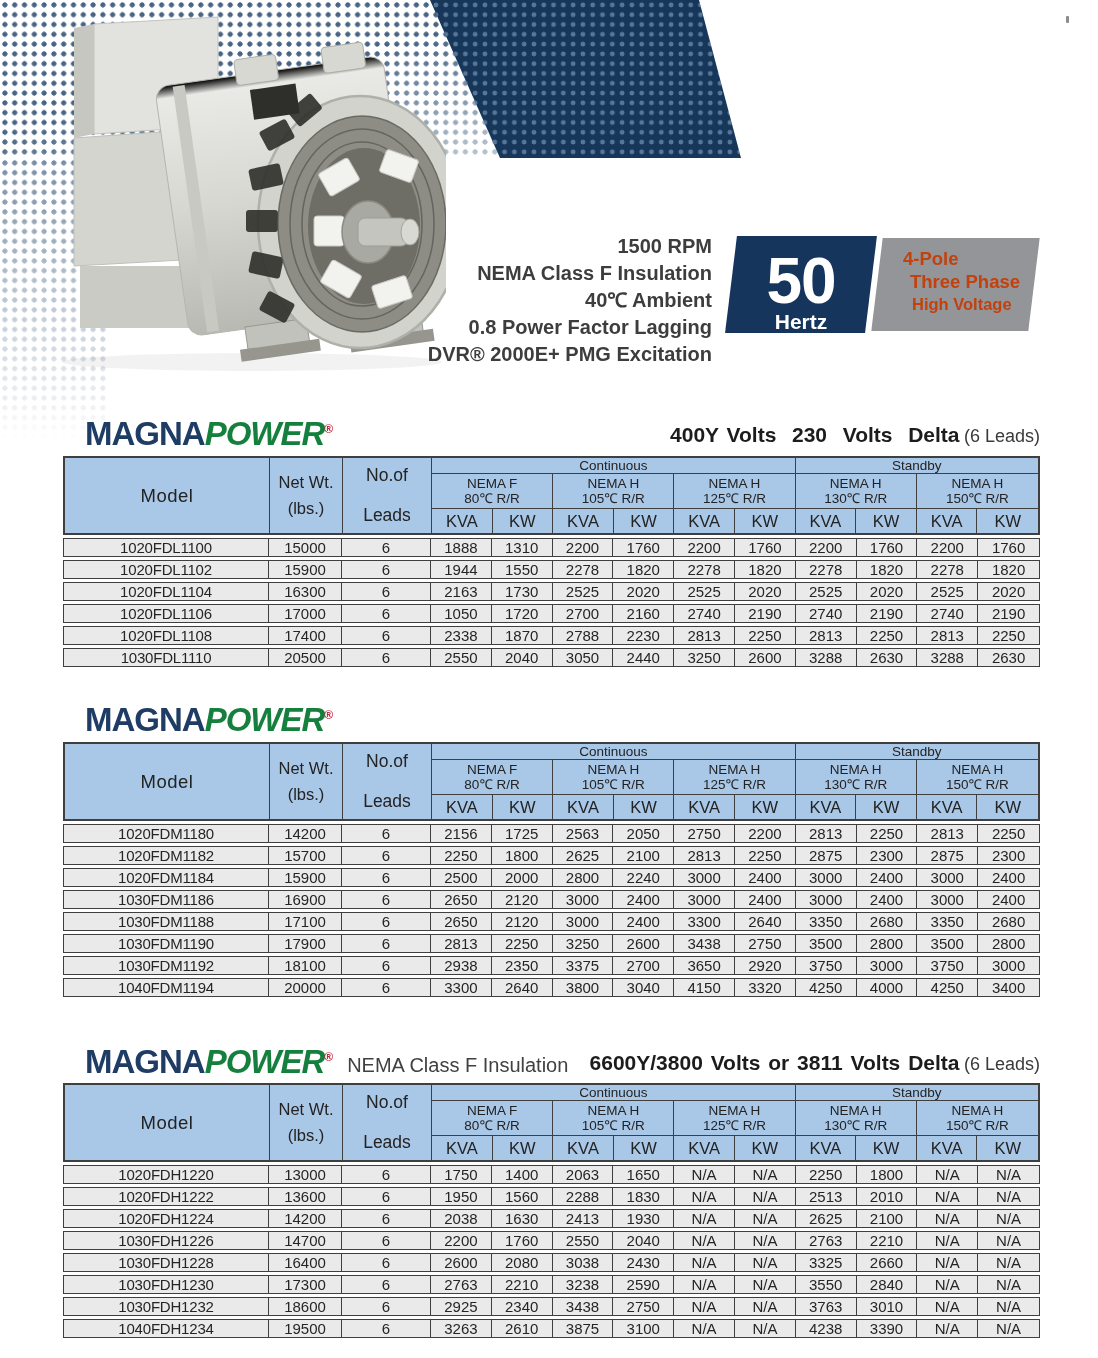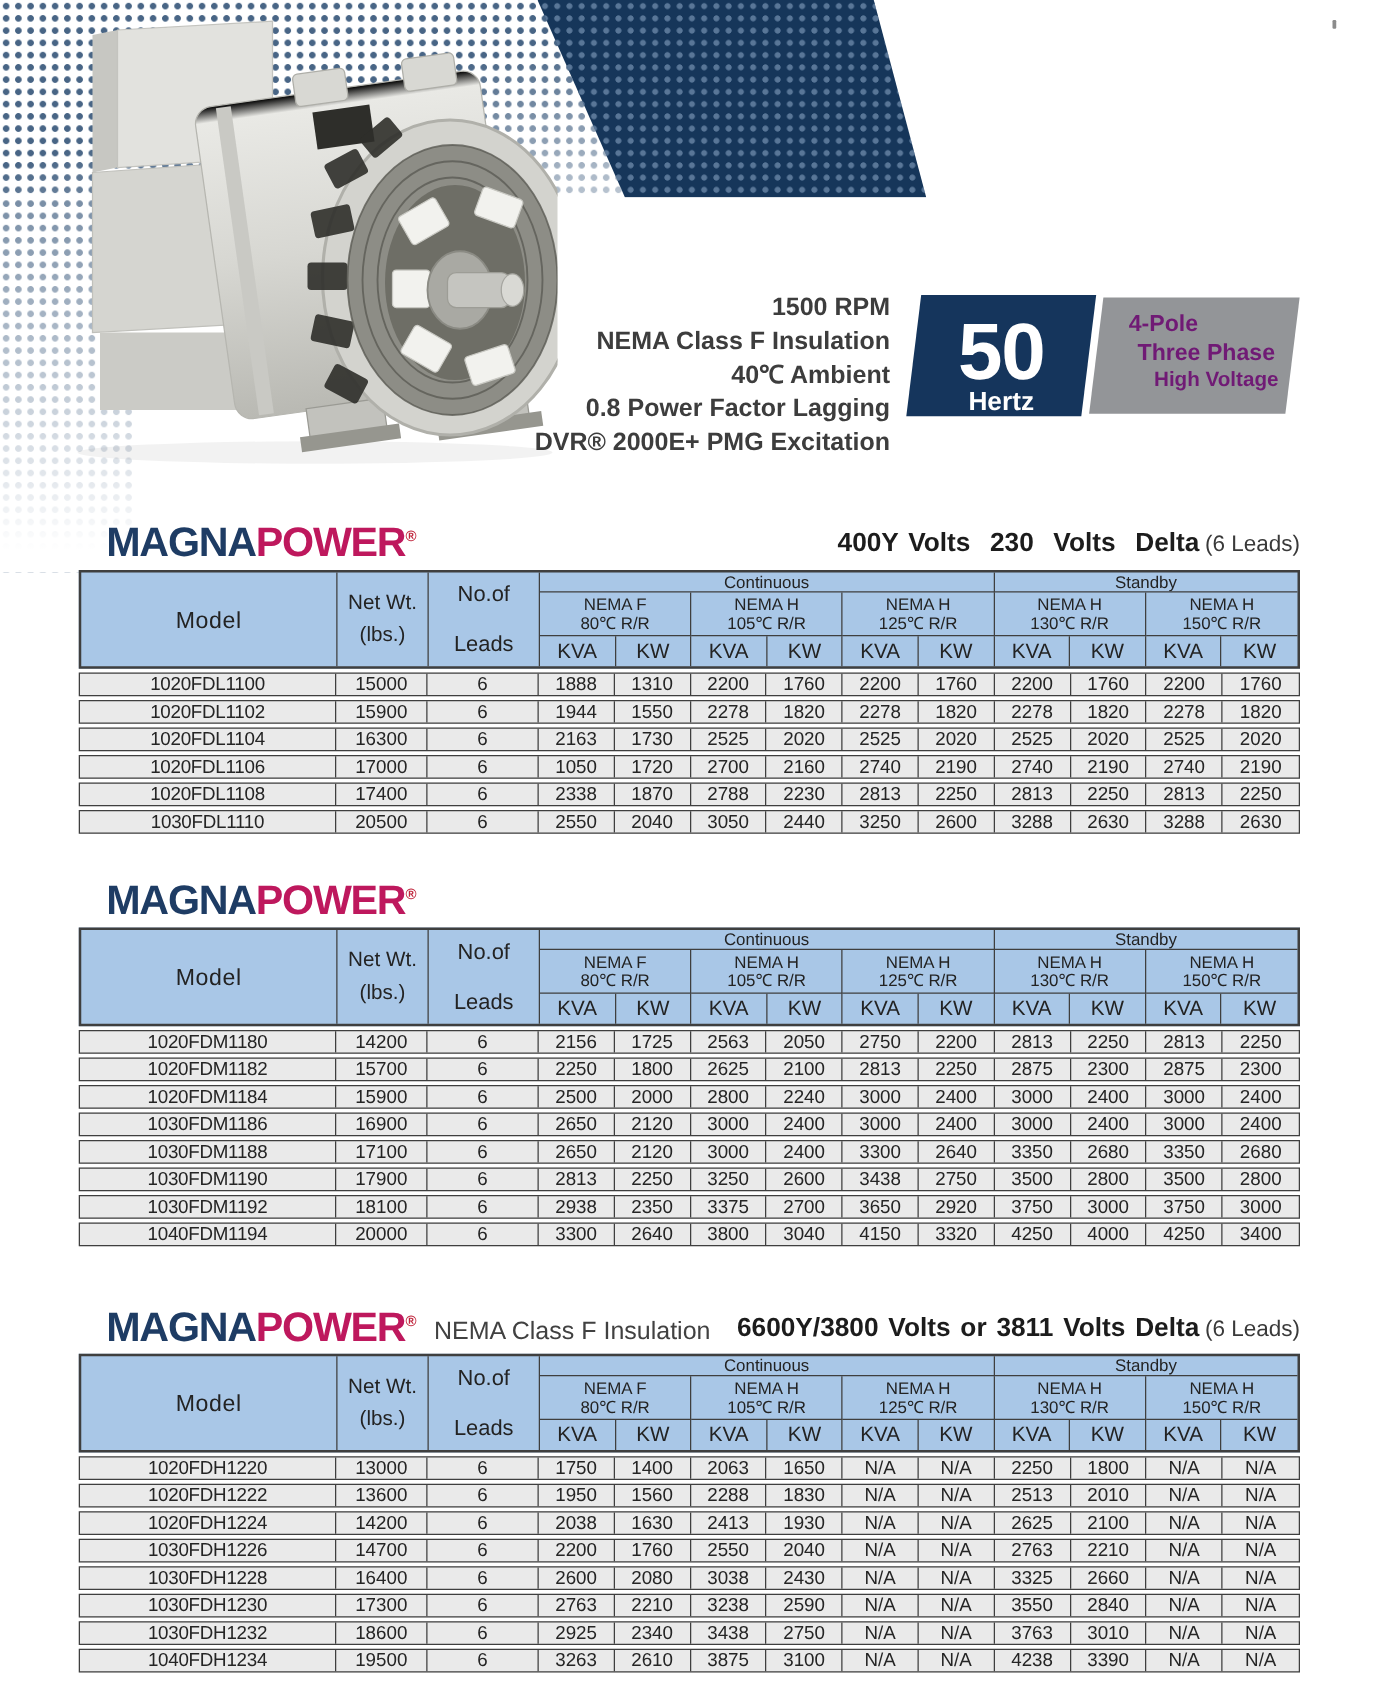--- a/index.html
+++ b/index.html
@@ -51,33 +51,33 @@
   .badge::before{
     content:''; position:absolute; inset:0; transform:skewX(-7deg);
   }
   .badge-hz{ left:731px; top:236px; width:140px; height:97px; }
   .badge-hz::before{ background:#15355c; }
   .badge-hz .inner{ position:relative; height:100%; display:flex; flex-direction:column; align-items:center; color:#fff;justify-content:flex-end; }
   .hz-num{ font-size:64px; font-weight:700; line-height:60px; margin-top:4px; letter-spacing:-1px; }
   .hz-label{ font-size:21px; font-weight:700; line-height:22px; }
   .badge-pole{ left:877px; top:238px; width:157px; height:93px; }
   .badge-pole::before{ background:#939598; }
-  .badge-pole .inner{ position:relative; height:100%; color:#701a75; padding:9px 0 0 26px; }
+  .badge-pole .inner{ position:relative; height:100%; color:#c2410c; padding:9px 0 0 26px; }
   .pl1{ font-size:18.5px; font-weight:700; line-height:23px; }
   .pl2{ font-size:18.5px; font-weight:700; line-height:23px; margin-left:7px; }
-  .pl3{ font-size:16.5px; font-weight:700; line-height:23px; margin-left:9px;text-align:center; }
+  .pl3{ font-size:16.5px; font-weight:700; line-height:23px; margin-left:9px; }
 
   
   .logo-row{
     position:absolute; left:63px; width:977px; height:44px;
     display:flex; align-items:flex-end;
   }
   .logo{ margin-left:22px; font-weight:700; font-size:33px; letter-spacing:-1px; line-height:36px; white-space:nowrap; }
   .lg-magna{ color:#1e3c64; }
-  .lg-power{ color:#be185d; }
+  .lg-power{ color:#15803d;font-style:italic; }
   .lg-reg{ color:#c0263d; font-size:12px; letter-spacing:0; }
   .pre-title{ font-size:20px; color:#414141; margin-left:14px; line-height:30px; }
   .ttl{ margin-left:auto; line-height:30px; white-space:nowrap; }
   .ttl-bold{ font-size:21px; font-weight:700; color:#1c1c1c; word-spacing:2px; }
   .ttl-suffix{ font-size:18px; color:#3a3a3a; }
 
   
   .tblock{ position:absolute; left:63px; width:977px; }
   .thead{
     display:grid; width:977px;

